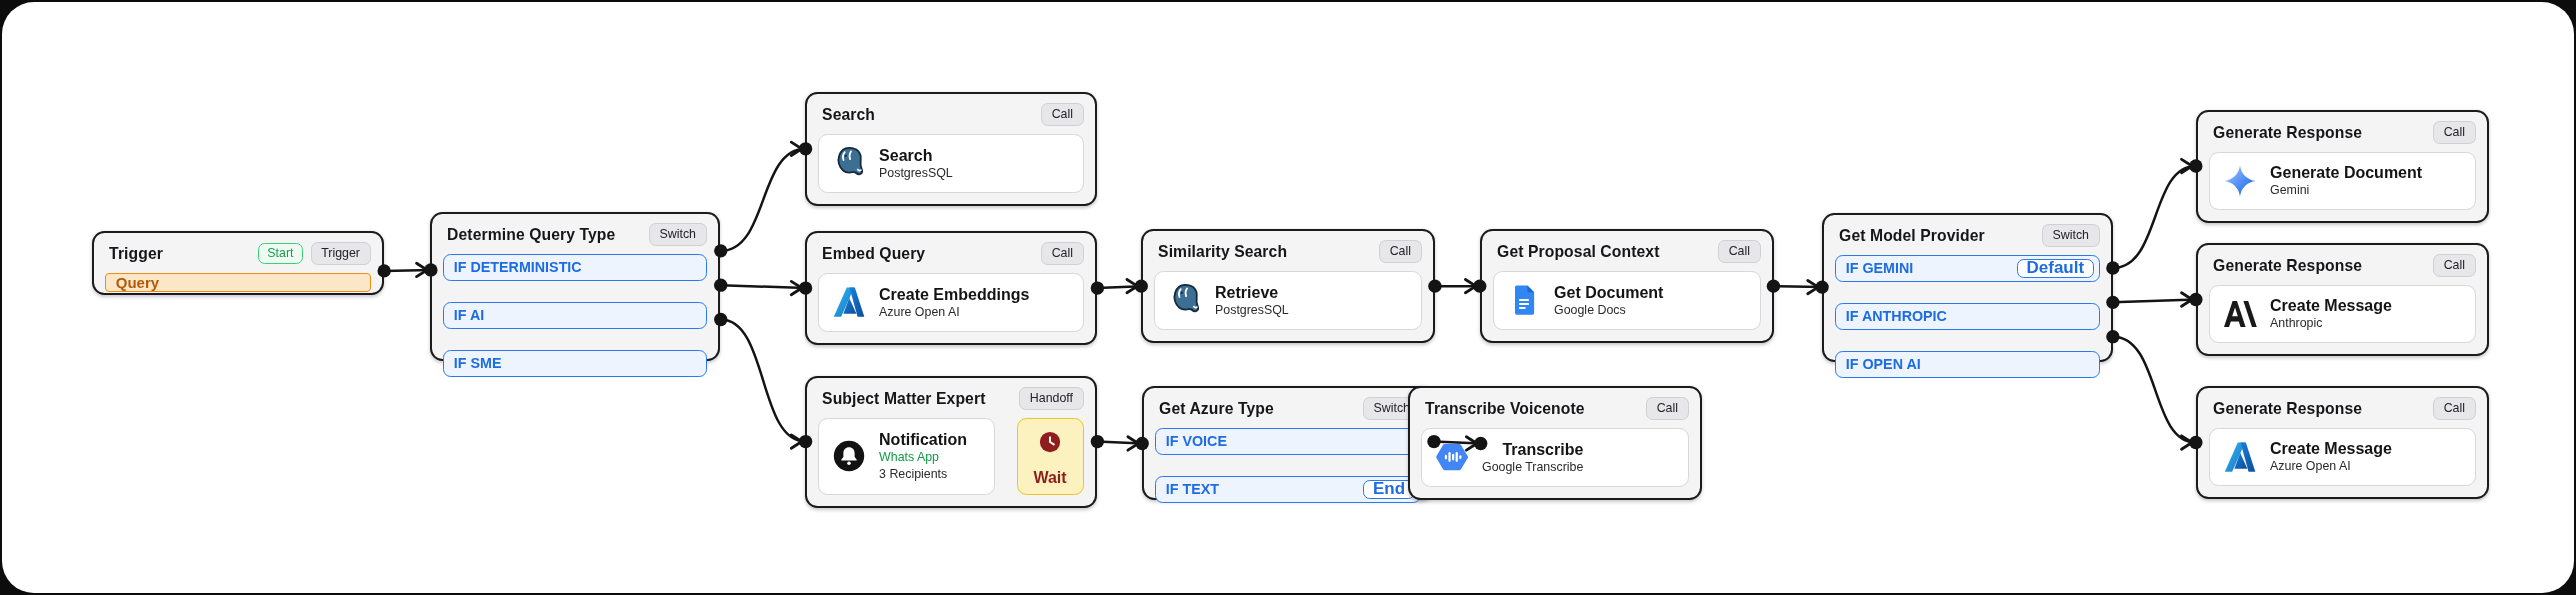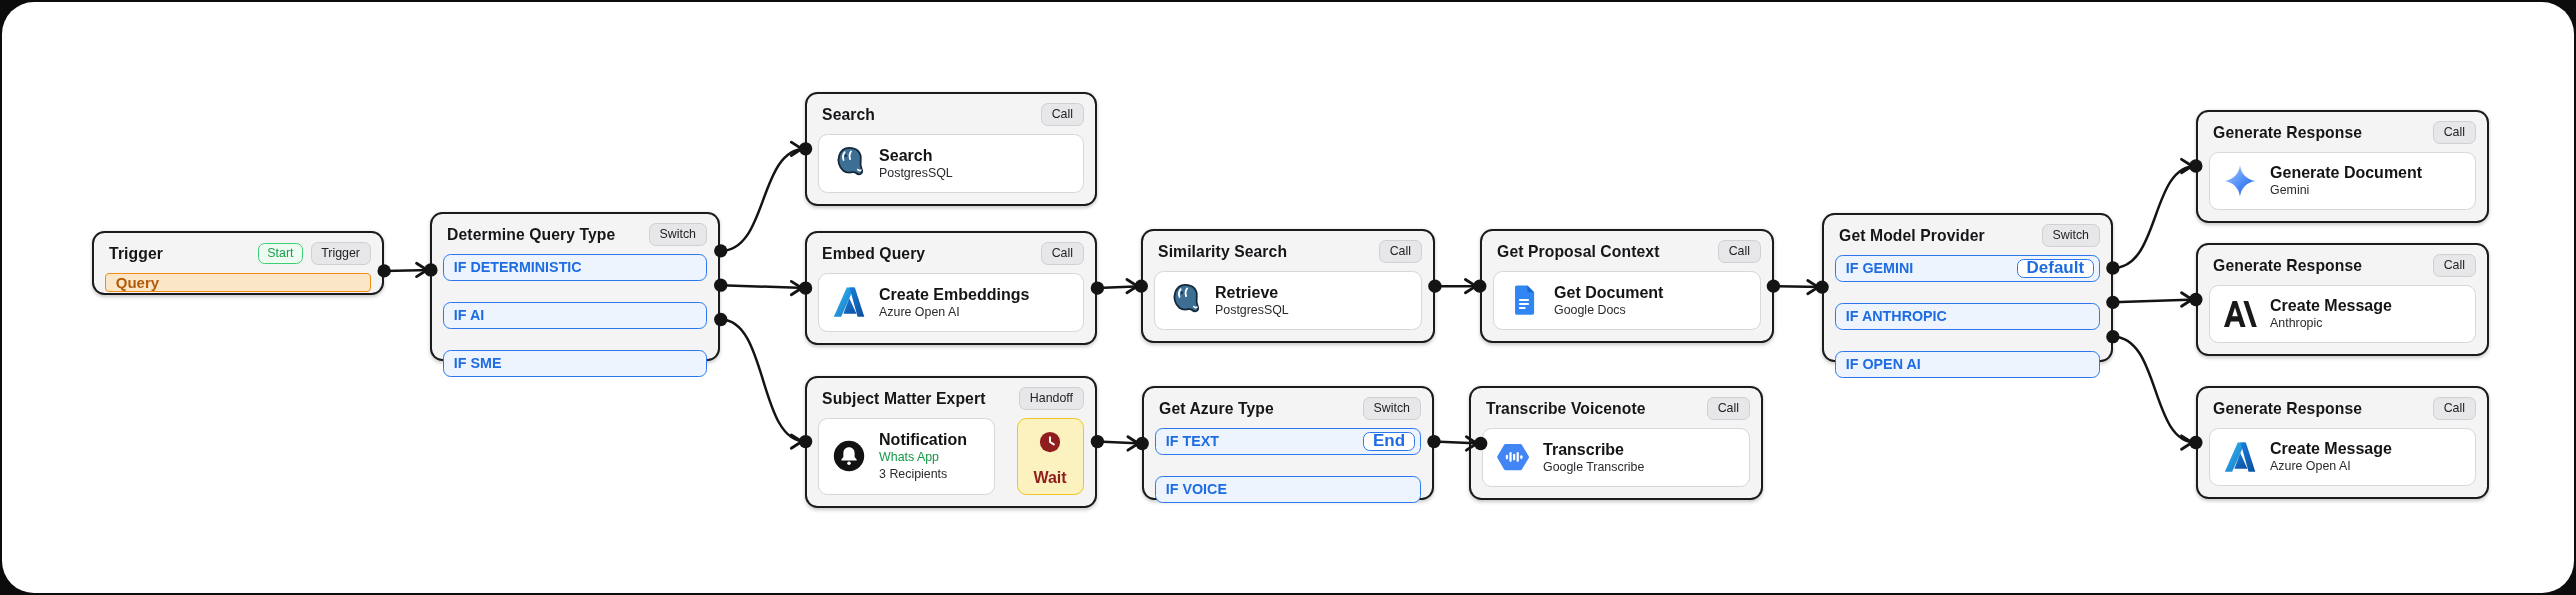--- a/index.html
+++ b/index.html
@@ -230,26 +230,26 @@
     </div>
   </div>
 
   <div class="node" style="left:1140px;top:384px;width:292px;height:114px;">
     <div class="node-header">
       <span class="node-title">Get Azure Type</span>
       <span class="badge">Switch</span>
     </div>
     <div class="cases">
       <div class="case-row">
+          <span>IF VOICE</span>
+        </div>
+      <div class="case-row">
         <span>IF TEXT</span>
         <span class="tag">End</span>
       </div>
-      <div class="case-row">
-          <span>IF VOICE</span>
-        </div>
     </div>
   </div>
 
   <div class="node" style="left:1478px;top:227px;width:294px;height:114px;">
     <div class="node-header">
       <span class="node-title">Get Proposal Context</span>
       <span class="badge">Call</span>
     </div>
     <div class="card">
       <span class="icon">
@@ -261,21 +261,21 @@
             <rect x="11.5" y="22.2" width="6" height="1.9" rx=".9" fill="#fff"></rect>
           </svg>
       </span>
       <span class="card-text">
         <span class="card-title">Get Document</span>
         <span class="card-sub">Google Docs</span>
       </span>
     </div>
   </div>
 
-  <div class="node" style="left:1467px;top:384px;width:294px;height:114px;">
+  <div class="node" style="left:1406px;top:384px;width:294px;height:114px;text-align:right;">
     <div class="node-header">
       <span class="node-title">Transcribe Voicenote</span>
       <span class="badge">Call</span>
     </div>
     <div class="card">
       <span class="icon">
         <svg width="36" height="36" viewBox="0 0 32 32">
             <path d="M9.4 4.5h13.2a1.6 1.6 0 0 1 1.4.8l6 10a1.6 1.6 0 0 1 0 1.6l-6 10a1.6 1.6 0 0 1-1.4.8H9.4A1.6 1.6 0 0 1 8 26.9L2.2 16.8a1.6 1.6 0 0 1 0-1.6L8 5.3a1.6 1.6 0 0 1 1.4-.8z" fill="#4285f4"></path>
             <rect x="9.6" y="14" width="2" height="4.2" rx="1" fill="#fff"></rect>
             <rect x="12.8" y="11.6" width="2" height="8.8" rx="1" fill="#fff"></rect>

